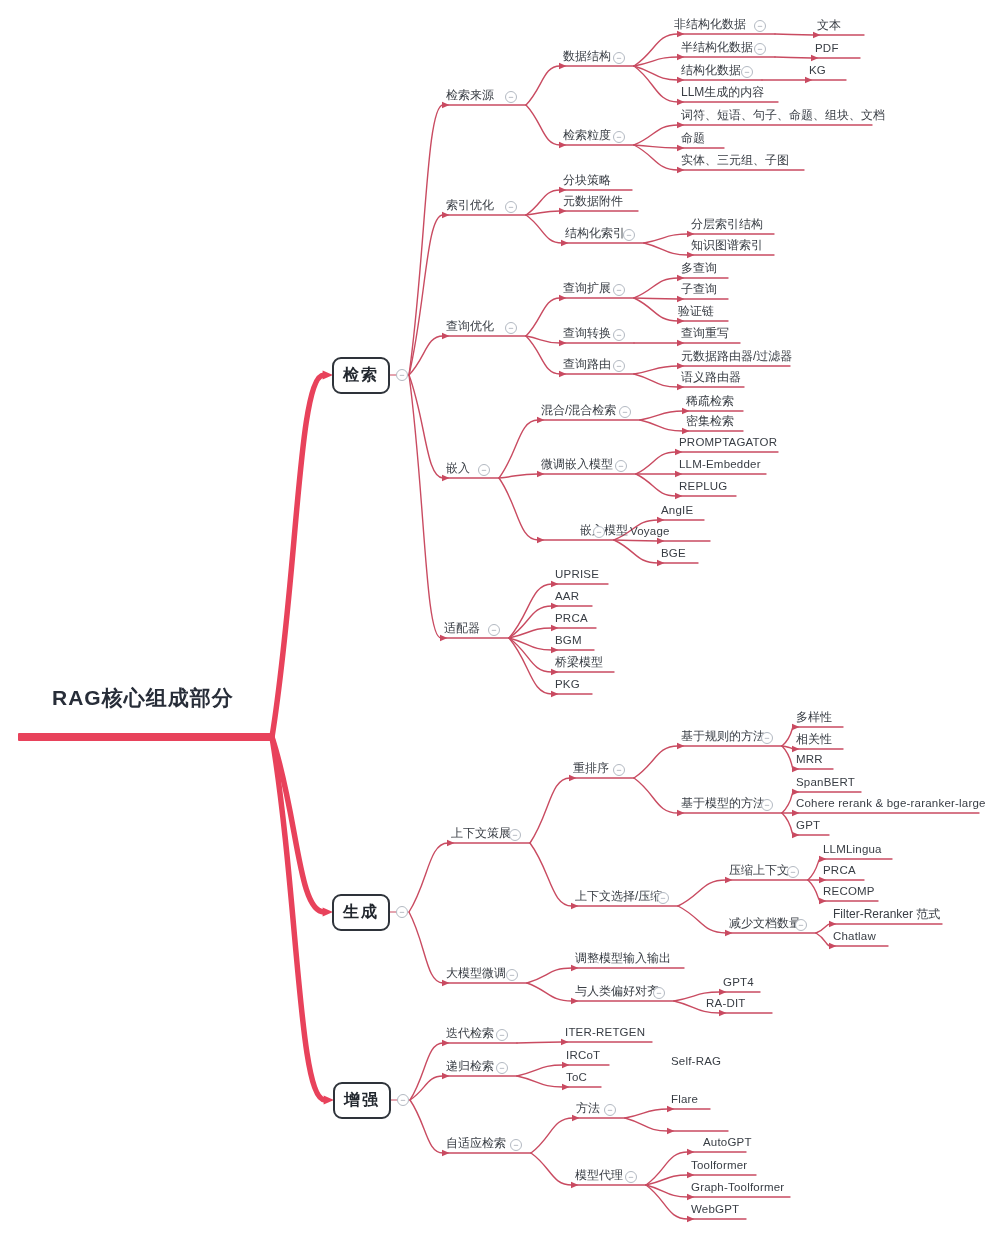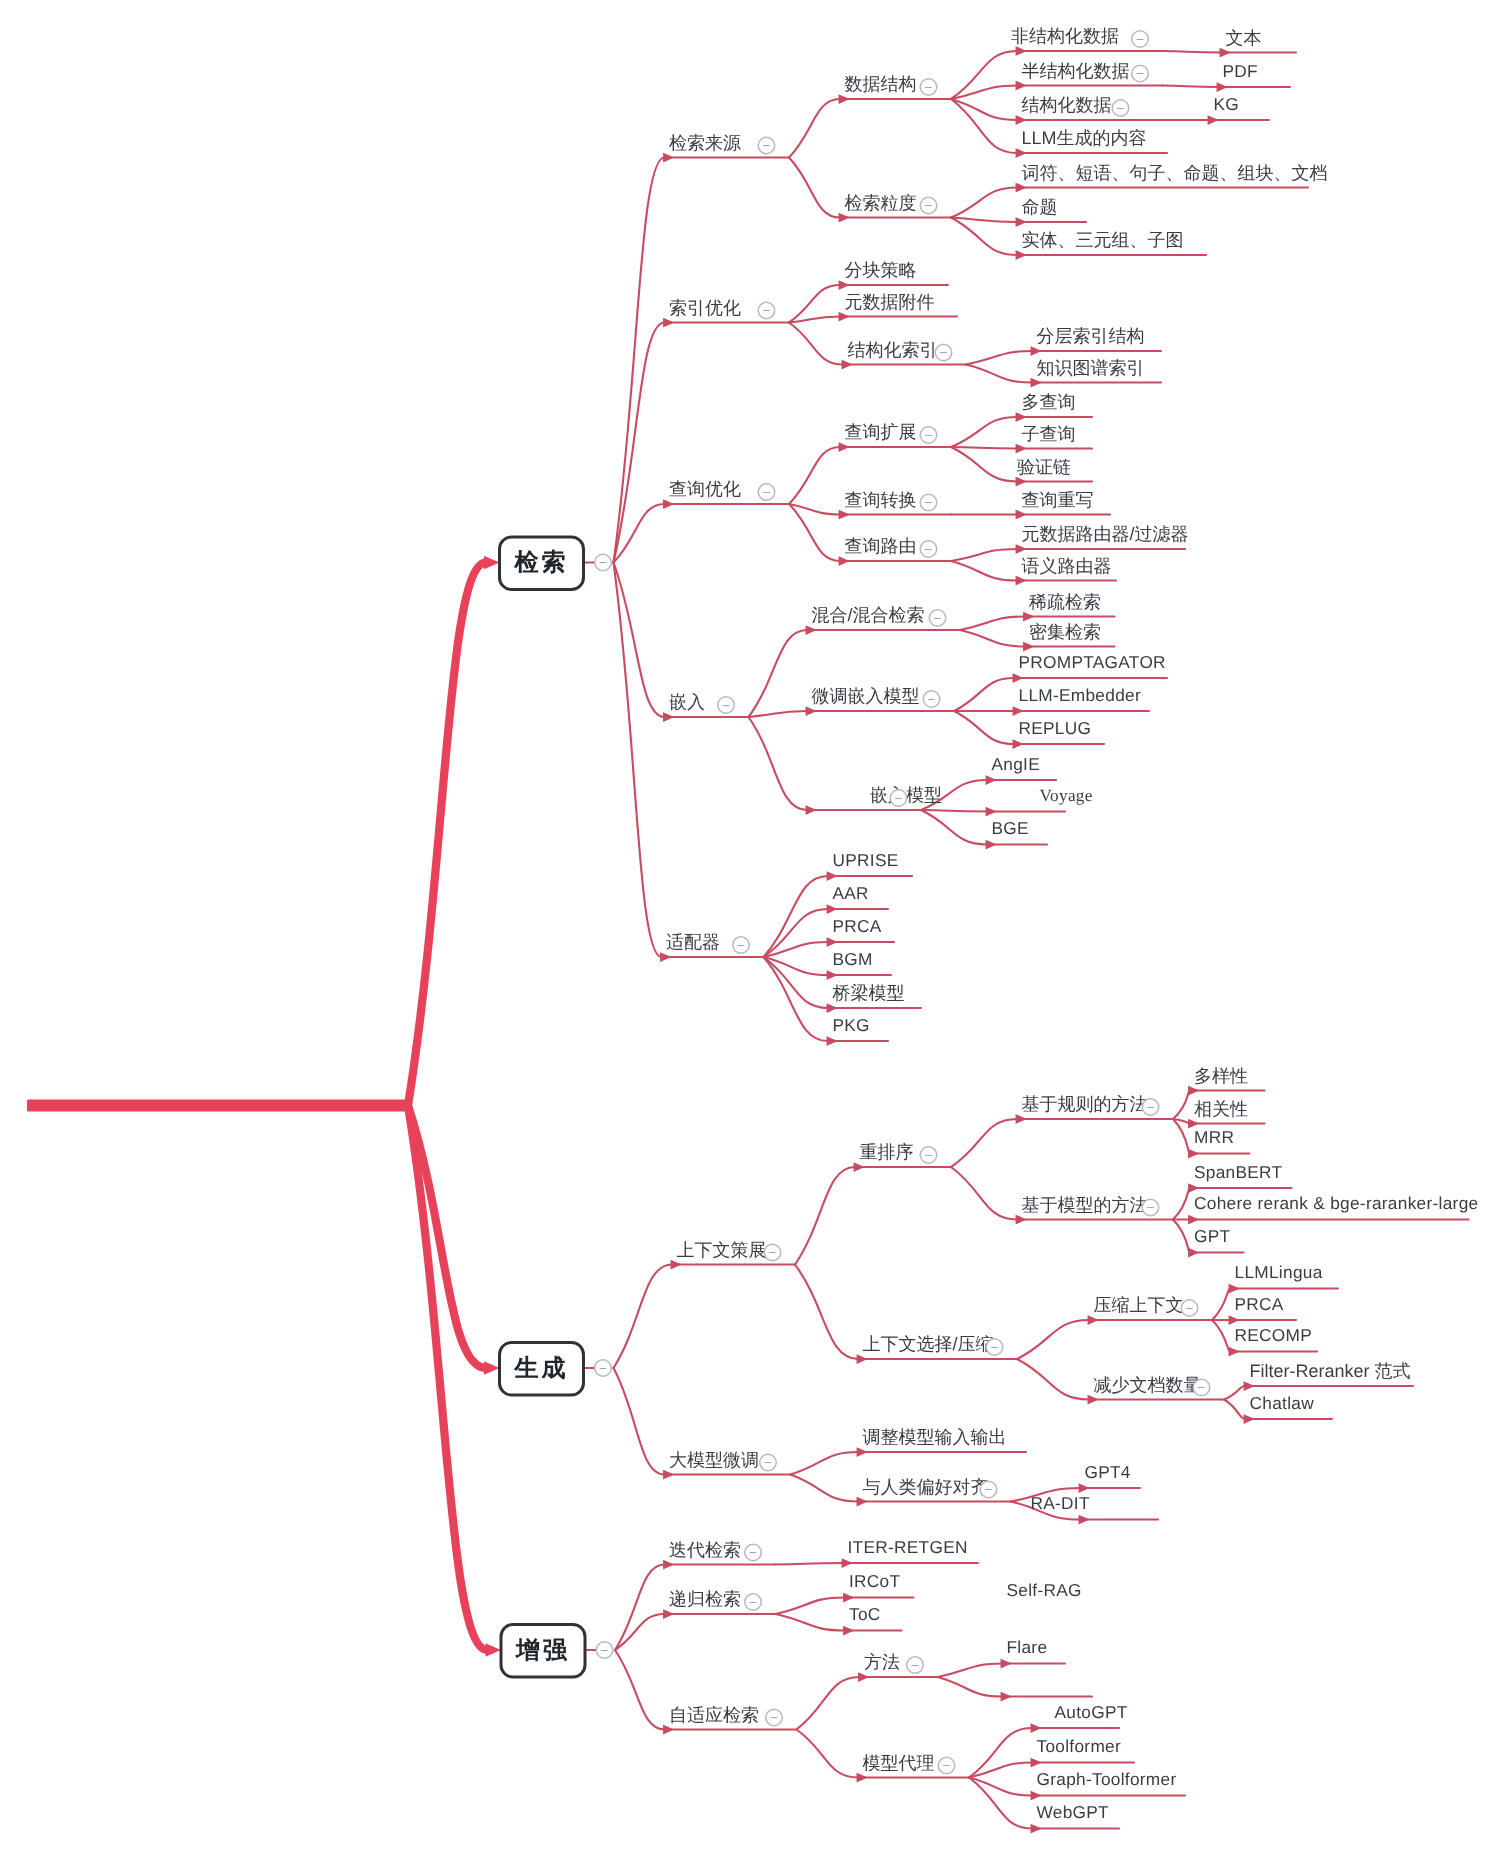--- a/index.html
+++ b/index.html
@@ -282,20 +282,21 @@
       <path d="M 687.025 1171.75 L 694.5 1175 L 687.025 1178.25 Z" fill="#c94b61"></path>
       <path d="M 688 1175 L 756 1175" fill="none" stroke="#c94b61" stroke-width="1.4" stroke-linecap="round"></path>
       <path d="M 646 1185 C 667 1190.4, 667 1197, 688 1197" fill="none" stroke="#c94b61" stroke-width="1.4" stroke-linecap="round"></path>
       <path d="M 687.025 1193.75 L 694.5 1197 L 687.025 1200.25 Z" fill="#c94b61"></path>
       <path d="M 688 1197 L 790 1197" fill="none" stroke="#c94b61" stroke-width="1.4" stroke-linecap="round"></path>
       <path d="M 646 1185 C 667 1200.3, 667 1219, 688 1219" fill="none" stroke="#c94b61" stroke-width="1.4" stroke-linecap="round"></path>
       <path d="M 687.025 1215.75 L 694.5 1219 L 687.025 1222.25 Z" fill="#c94b61"></path>
       <path d="M 688 1219 L 746 1219" fill="none" stroke="#c94b61" stroke-width="1.4" stroke-linecap="round"></path>
     </svg>
   <div id="nodes">
+    <div id="root-label">RAG核心组成部分</div>
     <div id="root-bar"></div>
   <div class="bbox" style="left: 332px; top: 357px; width: 58px; height: 37px;">检索</div>
       <span class="minus" style="left: 396px; top: 369px;"></span>
       <span class="lbl" style="left: 446px; top: 88px;">检索来源</span>
       <span class="minus" style="left: 505px; top: 91px;"></span>
       <span class="lbl" style="left: 563px; top: 49px;">数据结构</span>
       <span class="minus" style="left: 613px; top: 52px;"></span>
       <span class="lbl" style="left: 674px; top: 17px;">非结构化数据</span>
       <span class="minus" style="left: 754px; top: 20px;"></span>
       <span class="lbl" style="left: 817px; top: 18px;">文本</span>
@@ -340,21 +341,21 @@
       <span class="lbl" style="left: 686px; top: 394px;">稀疏检索</span>
       <span class="lbl" style="left: 686px; top: 414px;">密集检索</span>
       <span class="lbl" style="left: 541px; top: 457px;">微调嵌入模型</span>
       <span class="minus" style="left: 615px; top: 460px;"></span>
       <span class="lbl latin" style="left: 679px; top: 435px;">PROMPTAGATOR</span>
       <span class="lbl latin" style="left: 679px; top: 457px;">LLM-Embedder</span>
       <span class="lbl latin" style="left: 679px; top: 479px;">REPLUG</span>
       <span class="lbl" style="left: 541px; top: 523px; margin-left: 39px;">嵌入模型</span>
       <span class="minus" style="left: 593px; top: 526px;"></span>
       <span class="lbl latin" style="left: 661px; top: 503px;">AngIE</span>
-      <span class="lbl latin" style="left: 693px; top: 524px; font-family: Liberation Serif, serif;">Voyage</span>
+      <span class="lbl latin" style="left: 630px; top: 524px;">Voyage</span>
       <span class="lbl latin" style="left: 661px; top: 546px;">BGE</span>
       <span class="lbl" style="left: 444px; top: 621px;">适配器</span>
       <span class="minus" style="left: 488px; top: 624px;"></span>
       <span class="lbl latin" style="left: 555px; top: 567px;">UPRISE</span>
       <span class="lbl latin" style="left: 555px; top: 589px;">AAR</span>
       <span class="lbl latin" style="left: 555px; top: 611px;">PRCA</span>
       <span class="lbl latin" style="left: 555px; top: 633px;">BGM</span>
       <span class="lbl" style="left: 555px; top: 655px;">桥梁模型</span>
       <span class="lbl latin" style="left: 555px; top: 677px;">PKG</span>
       <div class="bbox" style="left: 332px; top: 894px; width: 58px; height: 37px;">生成</div>
@@ -383,21 +384,21 @@
       <span class="lbl" style="left: 729px; top: 916px;">减少文档数量</span>
       <span class="minus" style="left: 795px; top: 919px;"></span>
       <span class="lbl" style="left: 833px; top: 907px;">Filter-Reranker 范式</span>
       <span class="lbl latin" style="left: 833px; top: 929px;">Chatlaw</span>
       <span class="lbl" style="left: 446px; top: 966px;">大模型微调</span>
       <span class="minus" style="left: 506px; top: 969px;"></span>
       <span class="lbl" style="left: 575px; top: 951px;">调整模型输入输出</span>
       <span class="lbl" style="left: 575px; top: 984px;">与人类偏好对齐</span>
       <span class="minus" style="left: 653px; top: 987px;"></span>
       <span class="lbl latin" style="left: 723px; top: 975px;">GPT4</span>
-      <span class="lbl latin" style="left: 687px; top: 996px;">RA-DIT</span>
+      <span class="lbl latin" style="left: 706px; top: 996px;">RA-DIT</span>
       <div class="bbox" style="left: 333px; top: 1082px; width: 58px; height: 37px;">增强</div>
       <span class="minus" style="left: 397px; top: 1094px;"></span>
       <span class="lbl" style="left: 446px; top: 1026px;">迭代检索</span>
       <span class="minus" style="left: 496px; top: 1029px;"></span>
       <span class="lbl latin" style="left: 565px; top: 1025px;">ITER-RETGEN</span>
       <span class="lbl" style="left: 446px; top: 1059px; text-align: center;">递归检索</span>
       <span class="minus" style="left: 496px; top: 1062px;"></span>
       <span class="lbl latin" style="left: 566px; top: 1048px;">IRCoT</span>
       <span class="lbl latin" style="left: 566px; top: 1070px;">ToC</span>
       <span class="lbl" style="left: 446px; top: 1136px;">自适应检索</span>

